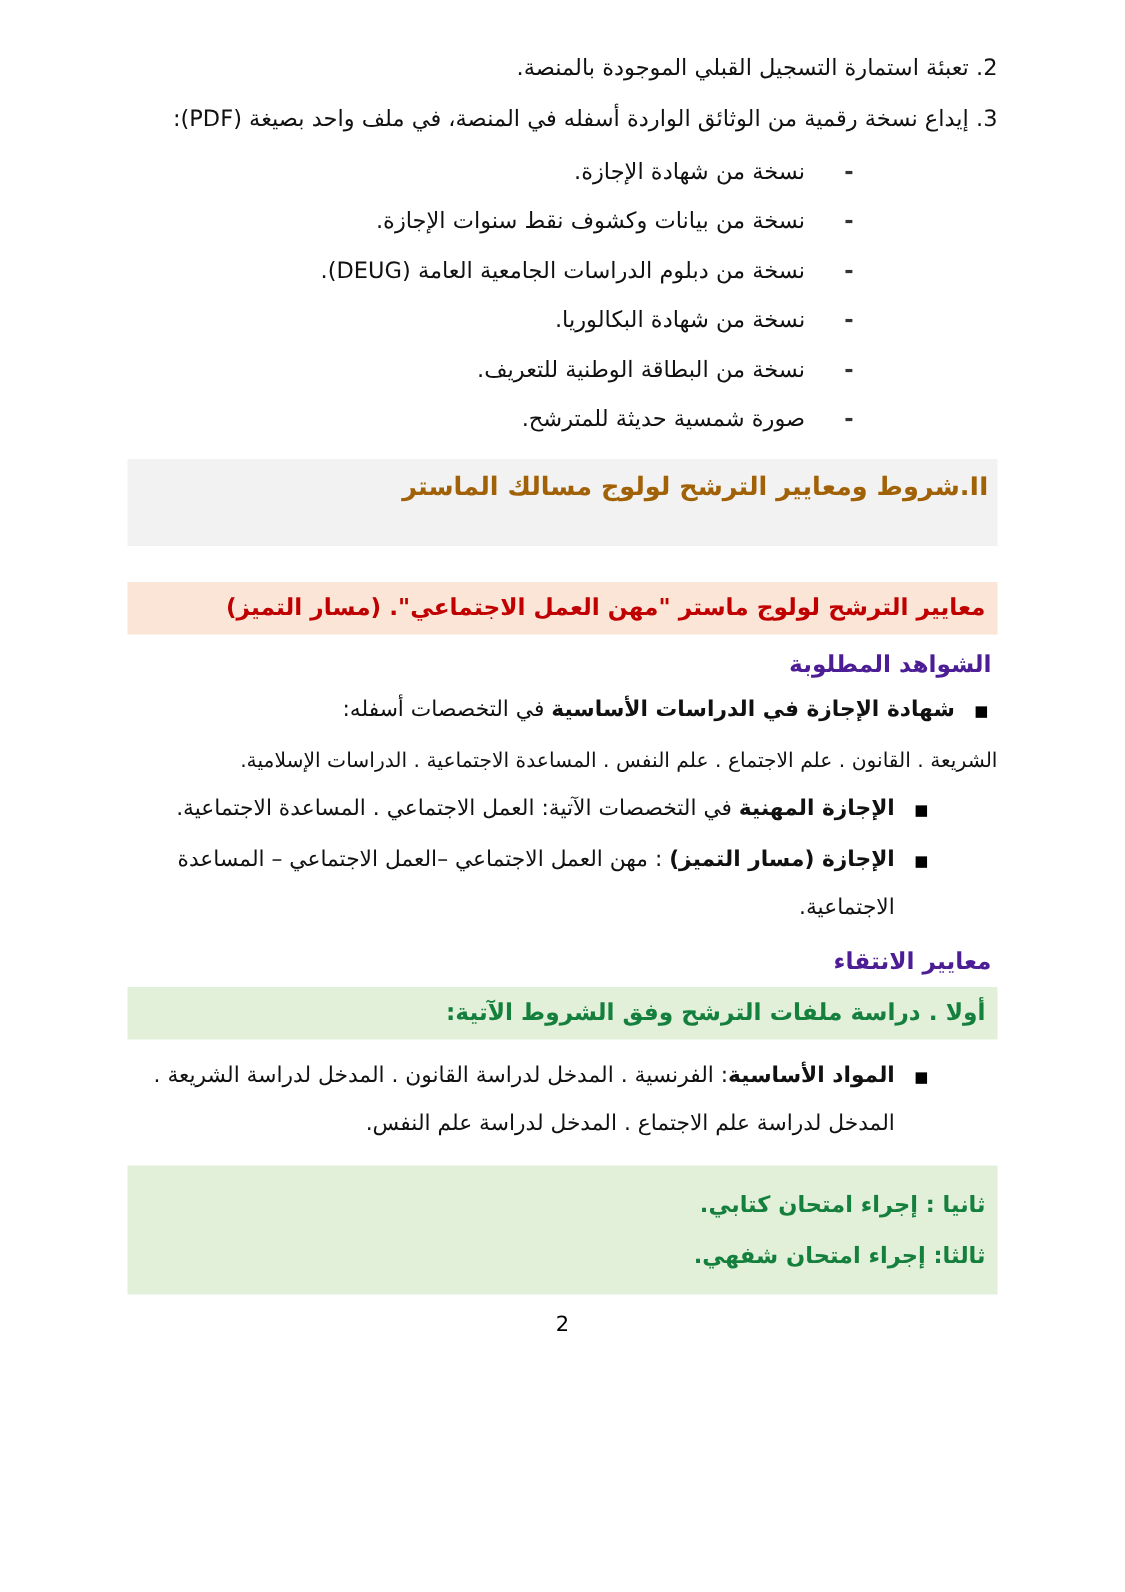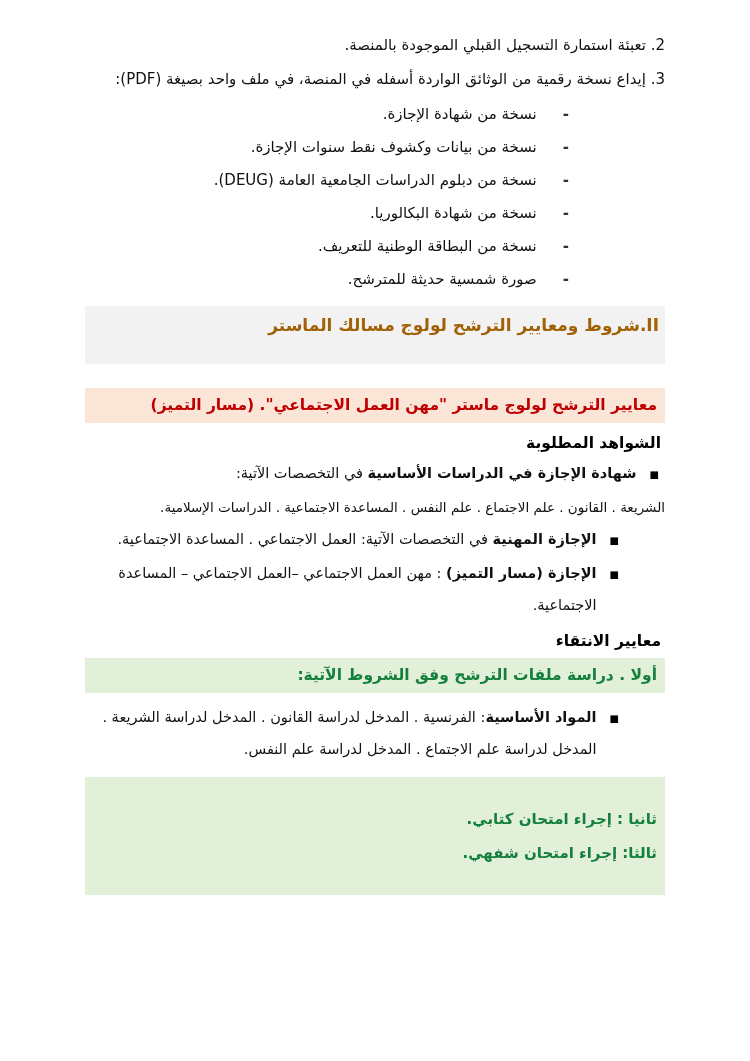--- a/index.html
+++ b/index.html
@@ -47,21 +47,21 @@
     background: #FBE5D6;
     margin-top: 24px;
     padding: 7px 8px;
     color: #C00000;
     font-weight: bold;
     font-size: 15.5px;
     line-height: 21px;
   }
 
   .h-red {
-    color: #000000;
+    color: #4c1d95;
     font-weight: bold;
     font-size: 15.5px;
     margin: 9px 4px 3px 0;
     line-height: 22px;
   }
 
   .bullet {
     display: flex;
     align-items: baseline;
     gap: 13px;
@@ -88,21 +88,21 @@
   .band-green1 {
     margin: 6px 0 8px 0;
     padding: 7px 8px;
     font-size: 15.5px;
     line-height: 21px;
   }
   .criteria .criteria-item { line-height: 33px; }
 
   .band-green2 {
     margin-top: 12px;
-    padding: 25px 8px;
+    padding: 9px 8px;
     text-align: right;
   }
   .band-green2 p {
     font-size: 15px;
     line-height: 34px;
   }
 
   .page-number {
     text-align: center;
     direction: ltr;
@@ -151,21 +151,21 @@
   </div>
 
   <div class="band-master">
     <p>معايير الترشح لولوج ماستر "مهن العمل الاجتماعي". (مسار التميز)</p>
   </div>
 
   <p class="h-red">الشواهد المطلوبة</p>
 
   <div class="bullet lvl1">
     <span class="sq">■</span>
-    <span class="txt"><b>شهادة الإجازة في الدراسات الأساسية</b><span> في التخصصات الآتية:</span></span>
+    <span class="txt"><b>شهادة الإجازة في الدراسات الأساسية</b><span> في التخصصات أسفله:</span></span>
   </div>
 
   <p class="specialties">الشريعة . القانون . علم الاجتماع . علم النفس . المساعدة الاجتماعية . الدراسات الإسلامية.</p>
 
   <div class="bullet lvl2">
     <span class="sq">■</span>
     <span class="txt"><b>الإجازة المهنية</b><span> في التخصصات الآتية: العمل الاجتماعي . المساعدة الاجتماعية.</span></span>
   </div>
 
   <div class="bullet lvl2">

